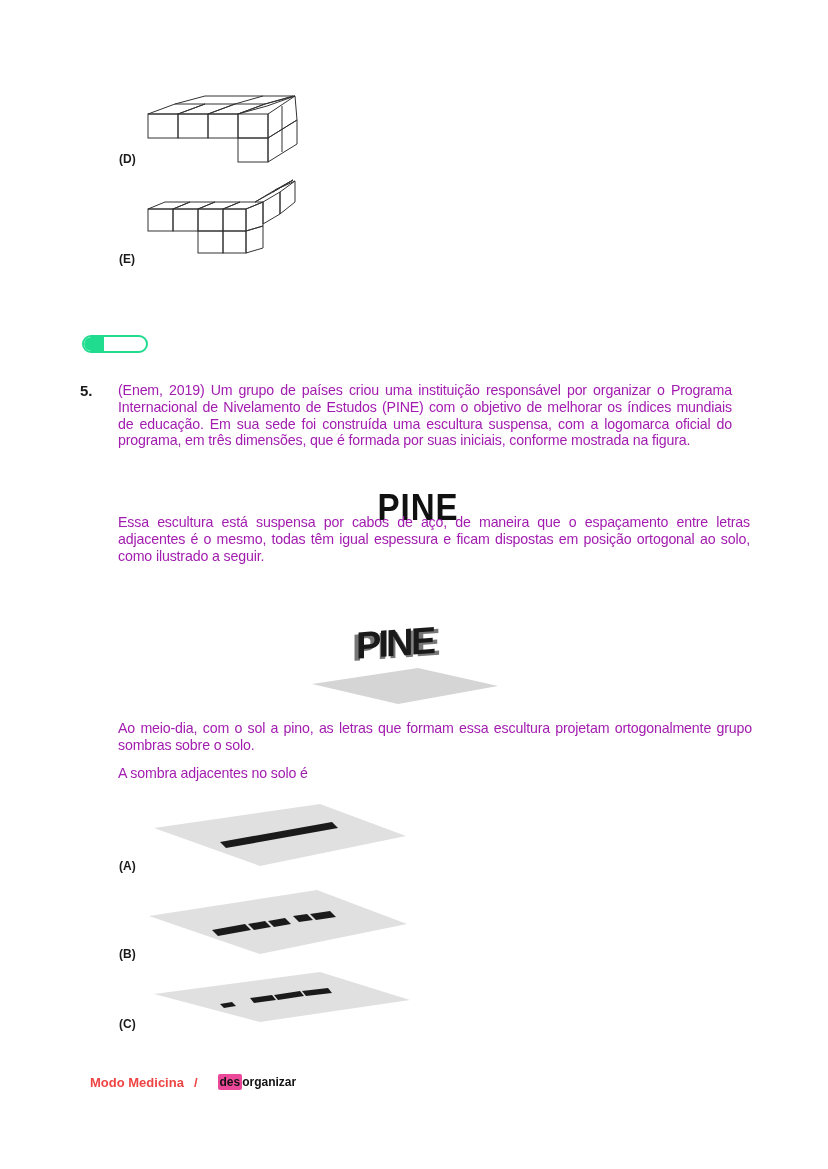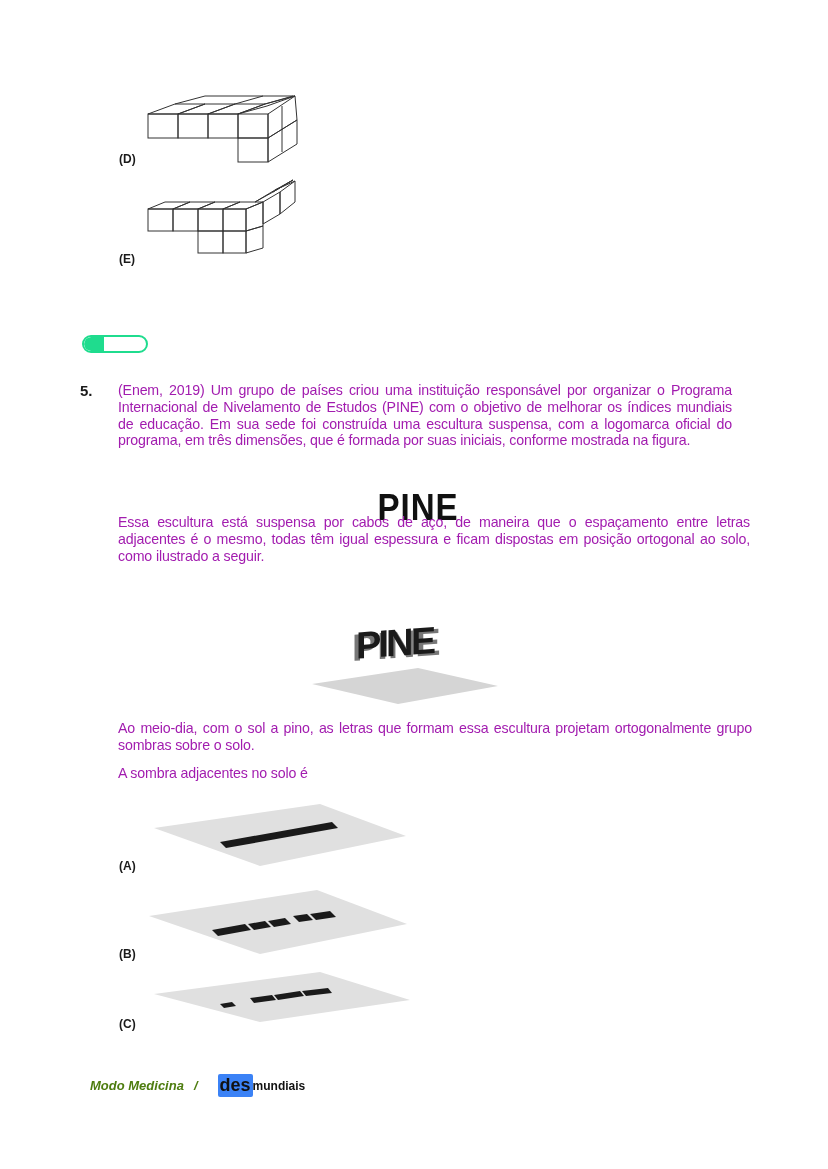--- a/index.html
+++ b/index.html
@@ -17,23 +17,23 @@
     .qnum { font-size: 15px; font-weight: bold; }
     .toggle {
       width: 62px; height: 14px; border: 2px solid #1fdc8e; border-radius: 10px;
       background: #ffffff; overflow: hidden;
     }
     .toggle .fill { width: 20px; height: 14px; background: #1fdc8e; border-radius: 8px 0 0 8px; }
     .pine-flat {
       font-family: "Liberation Sans", sans-serif; font-weight: bold; font-size: 36px;
       letter-spacing: 1px; color: #111; transform: scaleX(0.92);
     }
-    .footer-title { font-size: 13px; font-weight: bold; color: #4d7c0f; font-style: italic; }
+    .footer-title { font-size: 13px; font-weight: bold; color: #ef4444; }
     .logo-des {
-      background: #3b82f6; color: #111; font-weight: bold; font-size: 18px;
+      background: #ec4899; color: #111; font-weight: bold; font-size: 12px;
       padding: 1px 2px; border-radius: 2px;
     }
     .logo-complica { font-weight: bold; font-size: 12px; color: #111; }
   </style>
 </head>
 <body>
 
 <svg class="abs" style="left:145px;top:94px" width="160" height="72" viewBox="0 0 160 72">
   <g fill="none" stroke="#333" stroke-width="1">
 
@@ -128,15 +128,15 @@
   <polygon points="124,25 150,21 154,26 128,30" fill="#1a1a1a"></polygon>
   <polygon points="152,21 178,18 182,23 156,26" fill="#1a1a1a"></polygon>
 </svg>
 <div class="abs optlabel" style="left:119px;top:1017px">(C)</div>
 
 <div class="abs" style="left:90px;top:1074px;display:flex;align-items:center;gap:6px">
   <span class="footer-title">Modo Medicina</span>
   <span class="footer-title" style="margin-left:4px">/</span>
   <span style="margin-left:14px;display:flex;align-items:center">
     <span class="logo-des">des</span>
-    <span class="logo-complica">mundiais</span>
+    <span class="logo-complica">organizar</span>
   </span>
 </div>
 
 </body></html>

